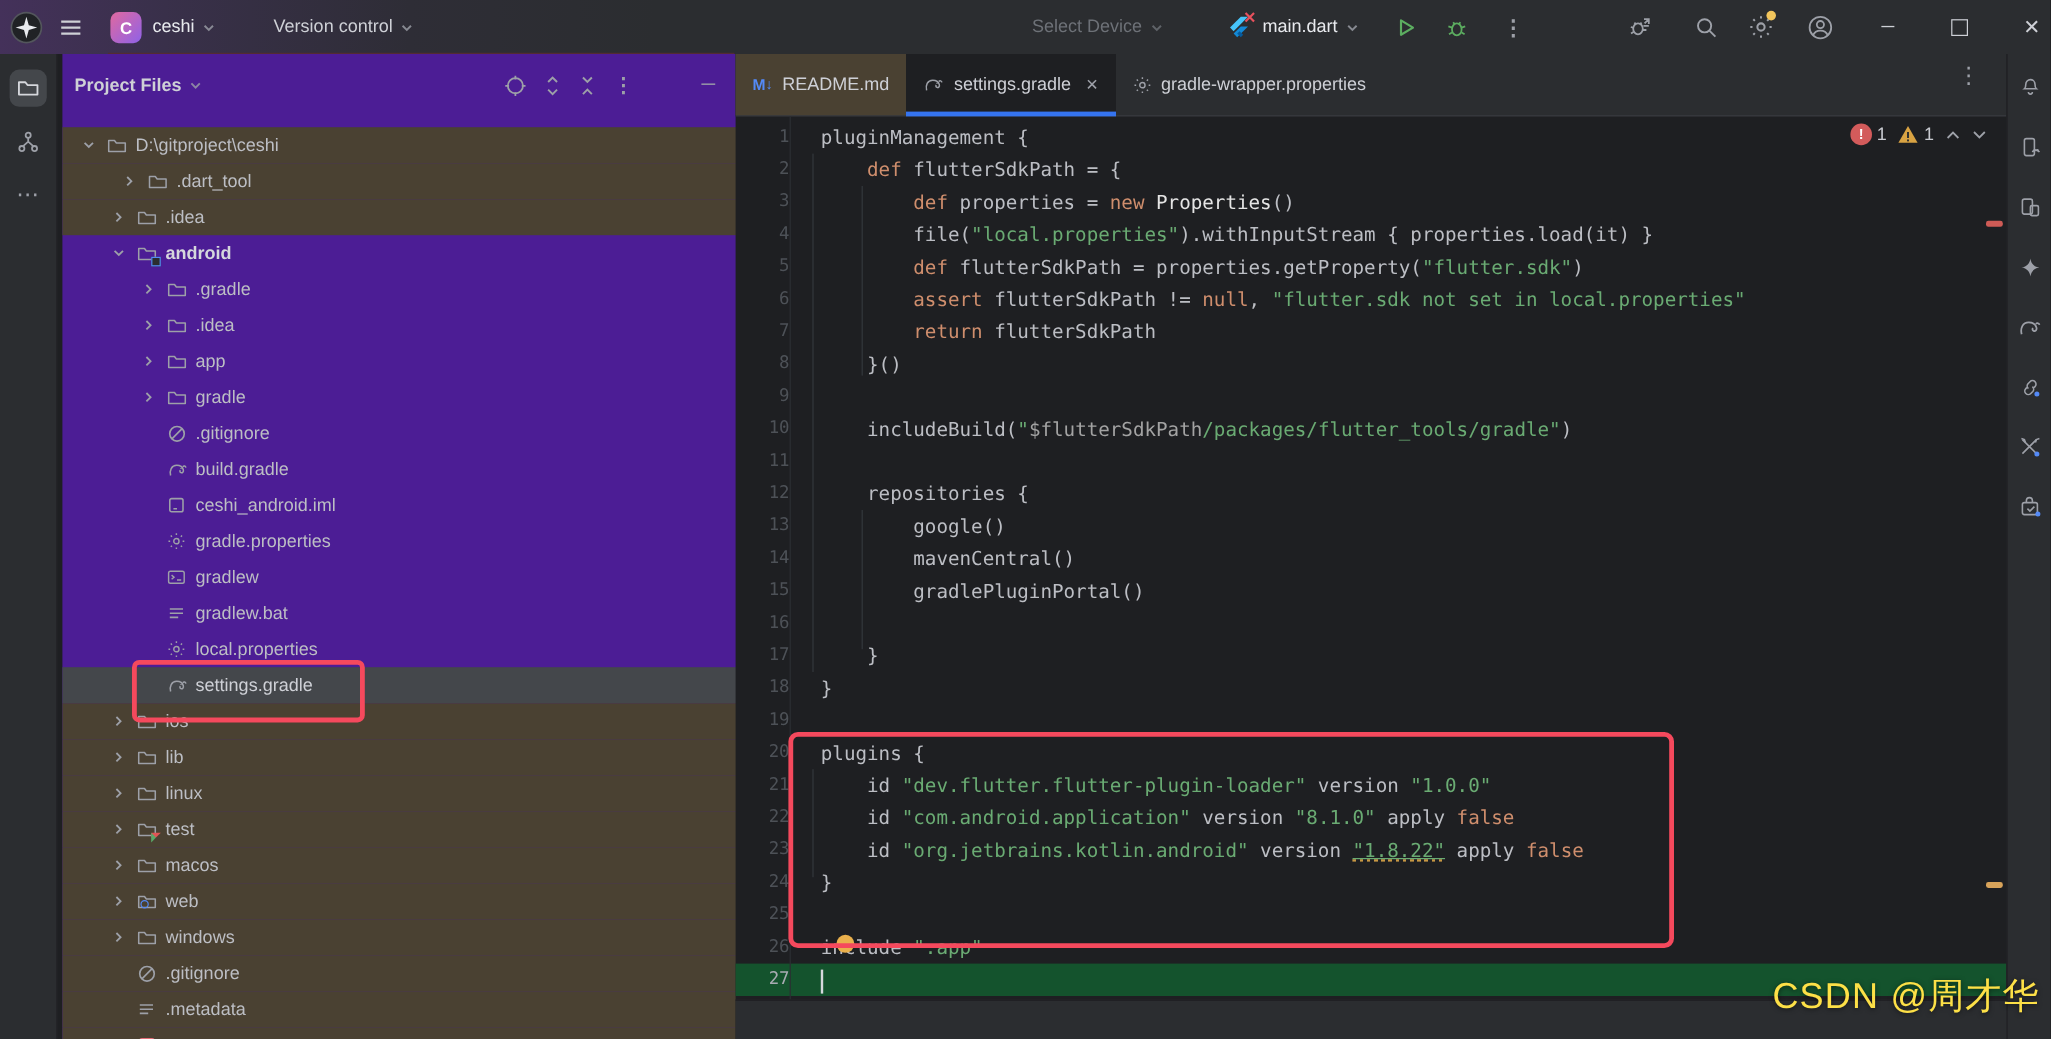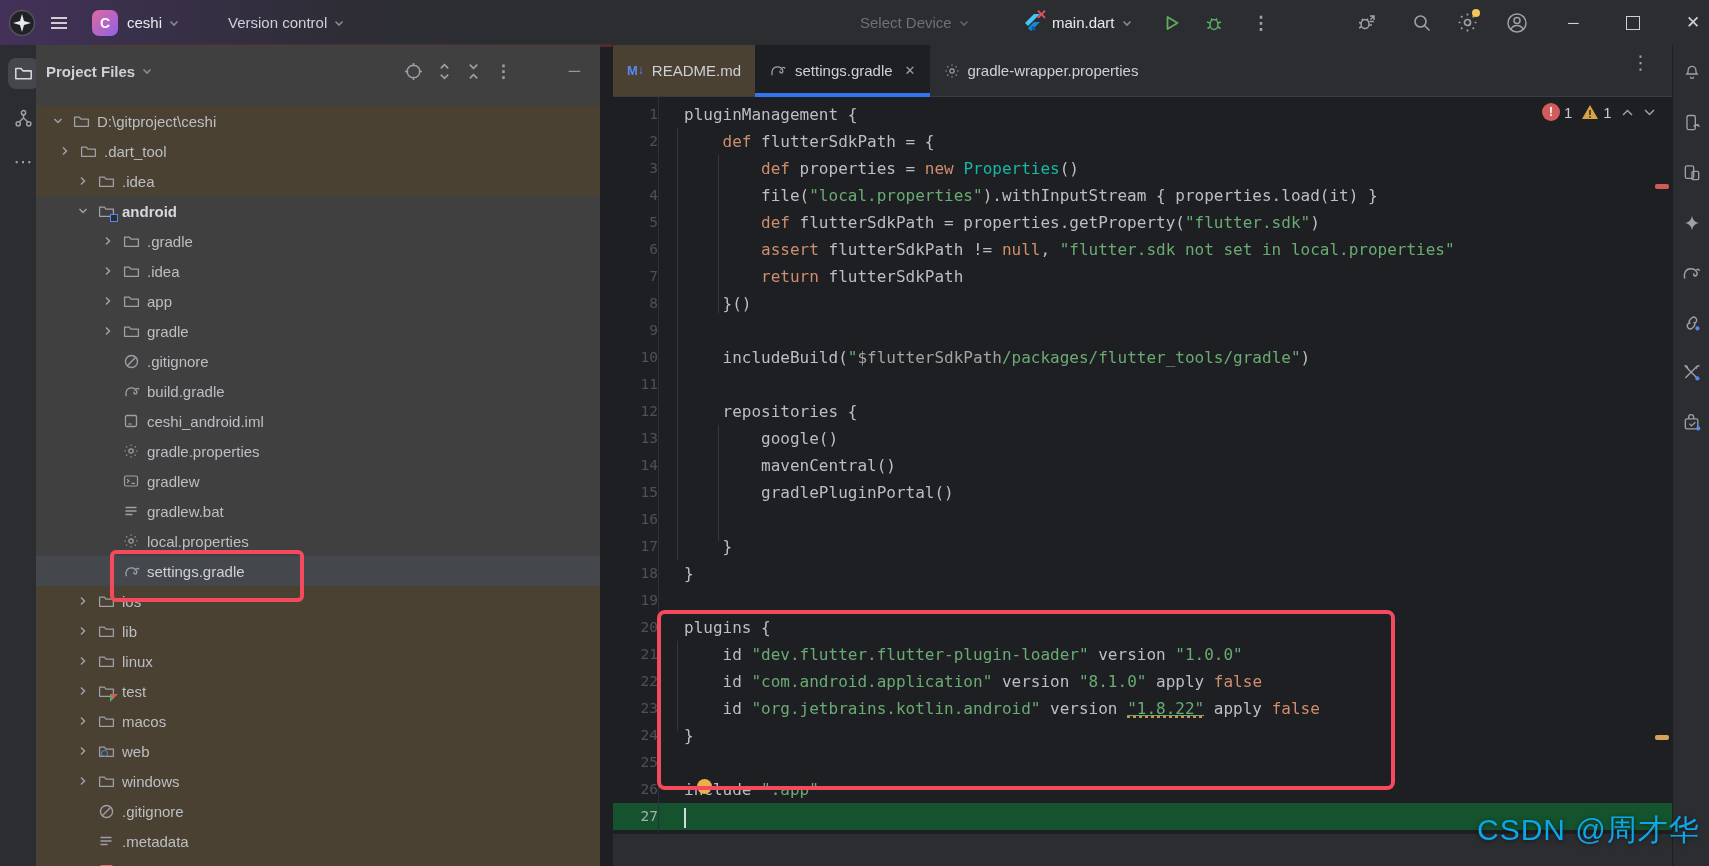--- a/index.html
+++ b/index.html
@@ -18,21 +18,21 @@
   .dim{color:#6d7177;}
   .winbtn{font-size:15px;color:#ced0d6;}
   #accent-strip{left:90px;top:44px;width:522px;height:3px;background:#542b33;}
 
   
   #activitybar{position:absolute;left:0;top:45px;width:47px;height:821px;background:#2b2d30;border-right:1px solid #1e1f22;}
   .act-btn{position:absolute;left:8px;width:31px;height:31px;border-radius:8px;display:flex;align-items:center;justify-content:center;color:#9da0a8;}
   .act-btn.active{background:#44474b;color:#d5d7dc;}
 
   
-  #panel{position:absolute;left:36px;top:45px;width:564px;height:821px;background:#404040;}
+  #panel{position:absolute;left:52px;top:45px;width:564px;height:821px;background:#4c1d95;}
   #panel-header{position:relative;height:52px;display:flex;align-items:center;}
   #panel-title{font-weight:bold;font-size:15px;color:#ced0d6;margin-left:10px;}
   .ph-icons{position:absolute;right:88px;display:flex;gap:14px;color:#9da0a8;align-items:center;}
   #panel-hide{position:absolute;right:20px;color:#9da0a8;}
   #tree{position:relative;padding-top:9px;}
   .trow{position:relative;height:30px;display:flex;align-items:center;font-size:15px;color:#bcbec4;}
   .trow.brown{background:#4a4132;}
   .trow.selected{background:#44474b;color:#ced0d6;}
   .trow .tchev{width:16px;height:16px;margin-right:7px;color:#9da0a8;flex:0 0 16px;}
   .trow .ticon{width:17px;height:17px;margin-right:7px;color:#9da0a8;position:relative;flex:0 0 17px;}
@@ -50,21 +50,21 @@
   .tab .closex{margin-left:12px;color:#9da0a8;font-size:13px;}
   #tab-options{position:absolute;right:22px;top:6px;color:#9da0a8;font-size:19px;letter-spacing:0;}
 
   #code{position:absolute;left:0;top:52px;width:1059px;padding-top:4px;
         font-family:"DejaVu Sans Mono","Liberation Mono",monospace;font-size:16px;}
   .line{display:flex;height:27px;line-height:27px;white-space:pre;}
   .gut{flex:0 0 45px;text-align:right;padding-right:12px;color:#4d5157;font-size:14.5px;}
   .src{padding-left:14px;}
   .line.current{background:#14532d;}
   .line.current .gut{color:#a8abb2;}
-  .tok-d{color:#bcbec4;} .tok-k{color:#cf8e6d;} .tok-s{color:#6aab73;} .tok-c{color:#14b8a6;} .tok-v{color:#a3a3a3;}
+  .tok-d{color:#bcbec4;} .tok-k{color:#cf8e6d;} .tok-s{color:#6aab73;} .tok-c{color:#e5e5e5;} .tok-v{color:#a3a3a3;}
   .tok-u{color:#6aab73;text-decoration:underline;
      background-image:repeating-linear-gradient(90deg,#c79743 0 3px,transparent 3px 6px);
      background-size:100% 2px;background-position:0 100%;background-repeat:no-repeat;}
   .caret{display:inline-block;width:2px;height:20px;background:#d6d8dd;vertical-align:middle;}
   .guide{position:absolute;width:1px;background:#34373c;z-index:1;}
   #gutter-sep{position:absolute;left:658px;top:97px;width:1px;height:736px;background:#2c2f33;}
 
   #inspections{position:absolute;left:1542px;top:103px;display:flex;align-items:center;gap:9px;font-size:15px;color:#c8cad0;z-index:3;}
   .err-badge{width:18px;height:18px;border-radius:50%;background:#d35b5b;color:#fff;display:flex;align-items:center;justify-content:center;font-size:12px;font-weight:bold;}
   .insp-chev{color:#9da0a8;}
@@ -74,21 +74,21 @@
   
   .redbox{position:absolute;border:4px solid #f5495d;border-radius:8px;z-index:5;pointer-events:none;}
   #warn-dot{position:absolute;left:697px;top:779px;width:15px;height:15px;border-radius:50%;background:#eab04c;z-index:4;}
 
   
   #rightstripe{position:absolute;left:1672px;top:45px;width:37px;height:821px;background:#2b2d30;border-left:1px solid #1e1f22;}
   .rs-btn{position:absolute;left:6px;width:25px;height:25px;display:flex;align-items:center;justify-content:center;color:#9da0a8;}
 
   #statusbar{position:absolute;left:613px;top:833px;width:1059px;height:33px;background:#2b2d30;border-top:1px solid #1e1f22;}
 
-  #watermark{position:absolute;left:1477px;top:810px;font-size:30px;color:#0ea5e9;z-index:6;
+  #watermark{position:absolute;left:1477px;top:810px;font-size:30px;color:#fde047;z-index:6;
      text-shadow:0 1px 4px rgba(0,0,0,.55);letter-spacing:1px;}
 </style>
 </head>
 <body>
 
 <div id="root">
 
   <div id="titlebar">
     <div class="tb-item" style="left:8px;">
       <svg width="28" height="28" viewBox="0 0 28 28">
@@ -232,21 +232,21 @@
               <path d="M4.5 6l3.5 3.5L11.5 6"></path>
             </svg>
           </span>
           <span class="ticon">
             <svg width="17" height="17" viewBox="0 0 16 16" fill="none" stroke="currentColor" stroke-width="1.2" stroke-linejoin="round">
               <path d="M1.5 4.3v8.2h13V5.8h-7l-1.5-2h-4.5z"></path>
             </svg>
           </span>
           <span>D:\gitproject\ceshi</span>
         </div>
-        <div class="trow brown" style="padding-left: 21px;">
+        <div class="trow brown" style="padding-left: 48px;">
           <span class="tchev">
             <svg width="16" height="16" viewBox="0 0 16 16" fill="none" stroke="currentColor" stroke-width="1.5">
               <path d="M6 4.5L9.5 8 6 11.5"></path>
             </svg>
           </span>
           <span class="ticon">
             <svg width="17" height="17" viewBox="0 0 16 16" fill="none" stroke="currentColor" stroke-width="1.2" stroke-linejoin="round">
               <path d="M1.5 4.3v8.2h13V5.8h-7l-1.5-2h-4.5z"></path>
             </svg>
           </span>

